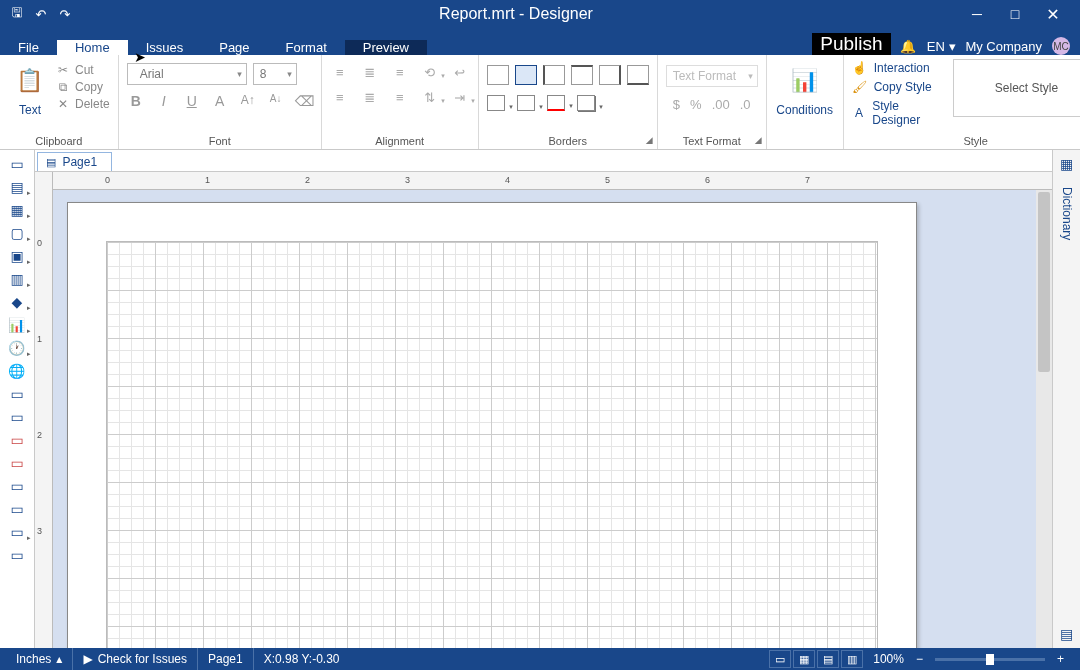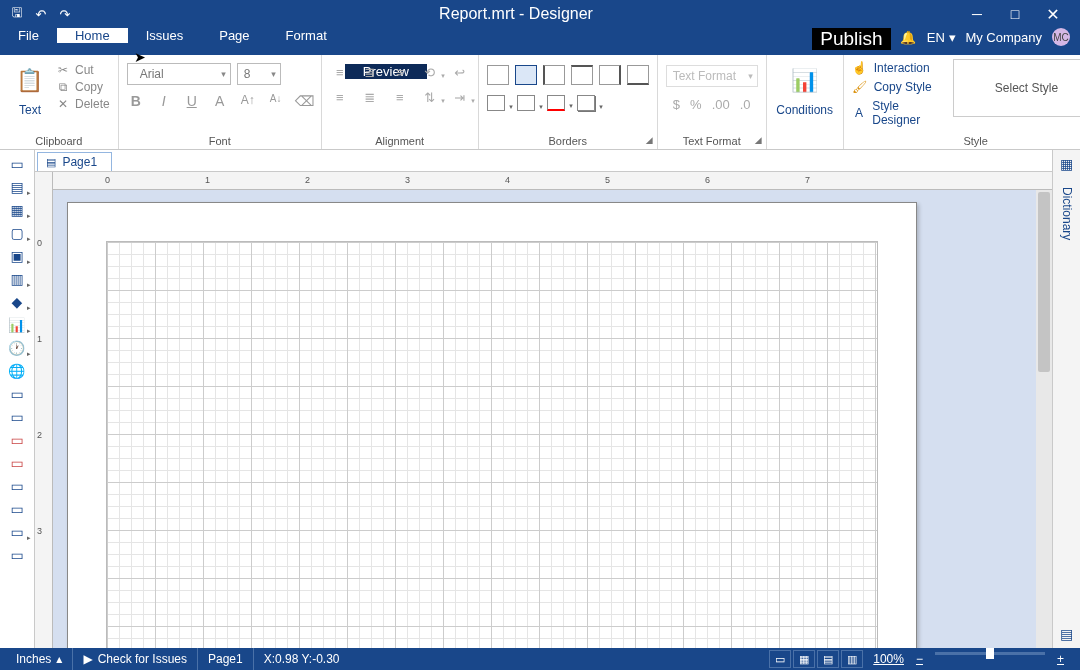--- a/index.html
+++ b/index.html
@@ -2,21 +2,21 @@
 <html><head>
 <meta charset="utf-8">
 <style>
 * { margin:0; padding:0; box-sizing:border-box; font-family:"Segoe UI",Arial,sans-serif; }
 body { width:1080px; height:670px; overflow:hidden; background:#fff; font-size:12px; color:#333;}
 .titlebar { height:28px; background:#19478a; color:#fff; display:flex; align-items:center; padding:0 8px; }
 .titlebar .qa { display:flex; gap:6px; align-items:center; }
 .titlebar .qa span { width:18px; text-align:center; cursor:pointer; font-size:13px;}
 .titlebar .title { flex:1; text-align:center; font-size:16px; }
 .titlebar .winbtn { width:38px; text-align:center; font-size:14px; cursor:pointer;}
-.menubar { height:27px; background:#19478a; color:#fff; display:flex; align-items:flex-start; }
+.menubar { height:27px; background:#19478a; color:#fff; display:flex; align-items:flex-end; }
 .menubar .tab { padding:0 18px; display:flex; align-items:center; cursor:pointer; font-size:13px;}
 .menubar .tab.active { background:#fff; color:#19478a; }
 .menubar .tab.preview { background:#0d2a58;margin-top:36px; }
 .menubar .spacer{flex:1;}
 .menubar .publish { background:#000000; padding:0 8px; display:flex; align-items:center; cursor:pointer; font-size:19px;}
 .menubar .right { display:flex; align-items:center; gap:10px; padding:0 10px; }
 .menubar .right .item{display:flex;align-items:center;gap:4px;cursor:pointer;font-size:13px;}
 .avatar{width:18px;height:18px;border-radius:50%;background:#d5b8e6;color:#444;font-size:10px;display:flex;align-items:center;justify-content:center;}
 .ribbon { height:95px; background:#fff; border-bottom:1px solid #c9c9c9; display:flex; }
 .rgroup { border-right:1px solid #d9d9d9; padding:4px 8px 2px; display:flex; flex-direction:column; position:relative;}
@@ -25,21 +25,21 @@
 .dialoglauncher{position:absolute;bottom:4px;right:4px;font-size:9px;color:#777;cursor:pointer;}
 .clipboard .gbody{gap:4px;}
 .vbtn{display:flex;flex-direction:column;align-items:center;width:44px;cursor:pointer;color:#19478a;}
 .vbtn .icon{font-size:22px;height:44px;display:flex;align-items:center;}
 .smbtns{display:flex;flex-direction:column;gap:3px;padding-top:4px;}
 .smbtn{display:flex;align-items:center;gap:5px;color:#888;font-size:12px;cursor:pointer;}
 .smbtn .ic{width:14px;text-align:center;font-size:12px;}
 .fontgroup .gbody{flex-direction:column;gap:8px;padding-top:4px;}
 .fontrow{display:flex;gap:6px;}
 .combo{border:1px solid #bbb;height:22px;display:flex;align-items:center;padding:0 6px;background:#fff;color:#777;font-size:12px;position:relative;cursor:pointer;}
-.combo.font{width:104px;padding-left:12px;} .combo.size{width:44px;}
+.combo.font{width:120px;padding-left:12px;} .combo.size{width:44px;}
 .combo::after{content:"▾";position:absolute;right:4px;color:#888;font-size:9px;}
 .btnrow{display:flex;gap:10px;color:#999;font-size:14px;}
 .btnrow span{cursor:pointer;width:18px;text-align:center;}
 .aligngroup .gbody{flex-direction:column;gap:10px;padding-top:6px;}
 .alignrow{display:flex;gap:10px;color:#aaa;font-size:13px;}
 .alignrow span{cursor:pointer;width:20px;text-align:center;position:relative;}
 .dd::after{content:"▾";font-size:7px;position:absolute;right:-5px;bottom:0;}
 .bordgroup .gbody{flex-direction:column;gap:10px;padding-top:6px;}
 .bordrow{display:flex;gap:6px;}
 .bcell{width:22px;height:20px;border:1px solid #999;cursor:pointer;display:flex;align-items:center;justify-content:center;font-size:10px;color:#666;}
@@ -79,21 +79,21 @@
 .vscroll{position:absolute;right:0;top:18px;bottom:0;width:16px;background:#e8e8e8;}
 .vscroll .thumb{position:absolute;top:2px;left:2px;right:2px;height:180px;background:#c4c4c4;border-radius:2px;cursor:pointer;}
 .sidepanel{width:28px;background:#f4f4f4;border-left:1px solid #c9c9c9;display:flex;flex-direction:column;align-items:center;padding-top:6px;gap:10px;}
 .sidepanel .ic{font-size:14px;color:#19478a;cursor:pointer;}
 .dictlabel{writing-mode:vertical-rl;font-size:12px;color:#19478a;cursor:pointer;margin-top:5px;}
 .statusbar{height:22px;background:#19478a;color:#fff;display:flex;align-items:center;font-size:12px;padding:0 6px;gap:0;}
 .statusbar .seg{padding:12px 10px;border-right:1px solid #4a71a8;height:100%;display:flex;align-items:center;gap:5px;cursor:pointer;}
 .statusbar .spacer{flex:1;}
 .statusbar .vbtns{display:flex;gap:2px;}
 .statusbar .vbtns span{width:22px;height:18px;border:1px solid #4a71a8;display:flex;align-items:center;justify-content:center;font-size:11px;cursor:pointer;}
-.statusbar .zoom{display:flex;gap:12px;padding:0 10px;text-decoration:underline;}
+.statusbar .zoom{display:flex;align-items:center;gap:12px;padding:0 10px;}
 .zslider{width:110px;height:3px;background:#4a71a8;position:relative;cursor:pointer;}
 .zslider .zthumb{position:absolute;left:50%;top:-4px;width:8px;height:11px;background:#fff;transform:translateX(-50%);}
 .cursor-arrow{position:absolute;top:49px;left:134px;font-size:14px;color:#000;pointer-events:none;z-index:999;}
 </style>
 </head>
 <body>
 
 <div class="titlebar">
   <div class="qa">
     <span>🖫</span>

